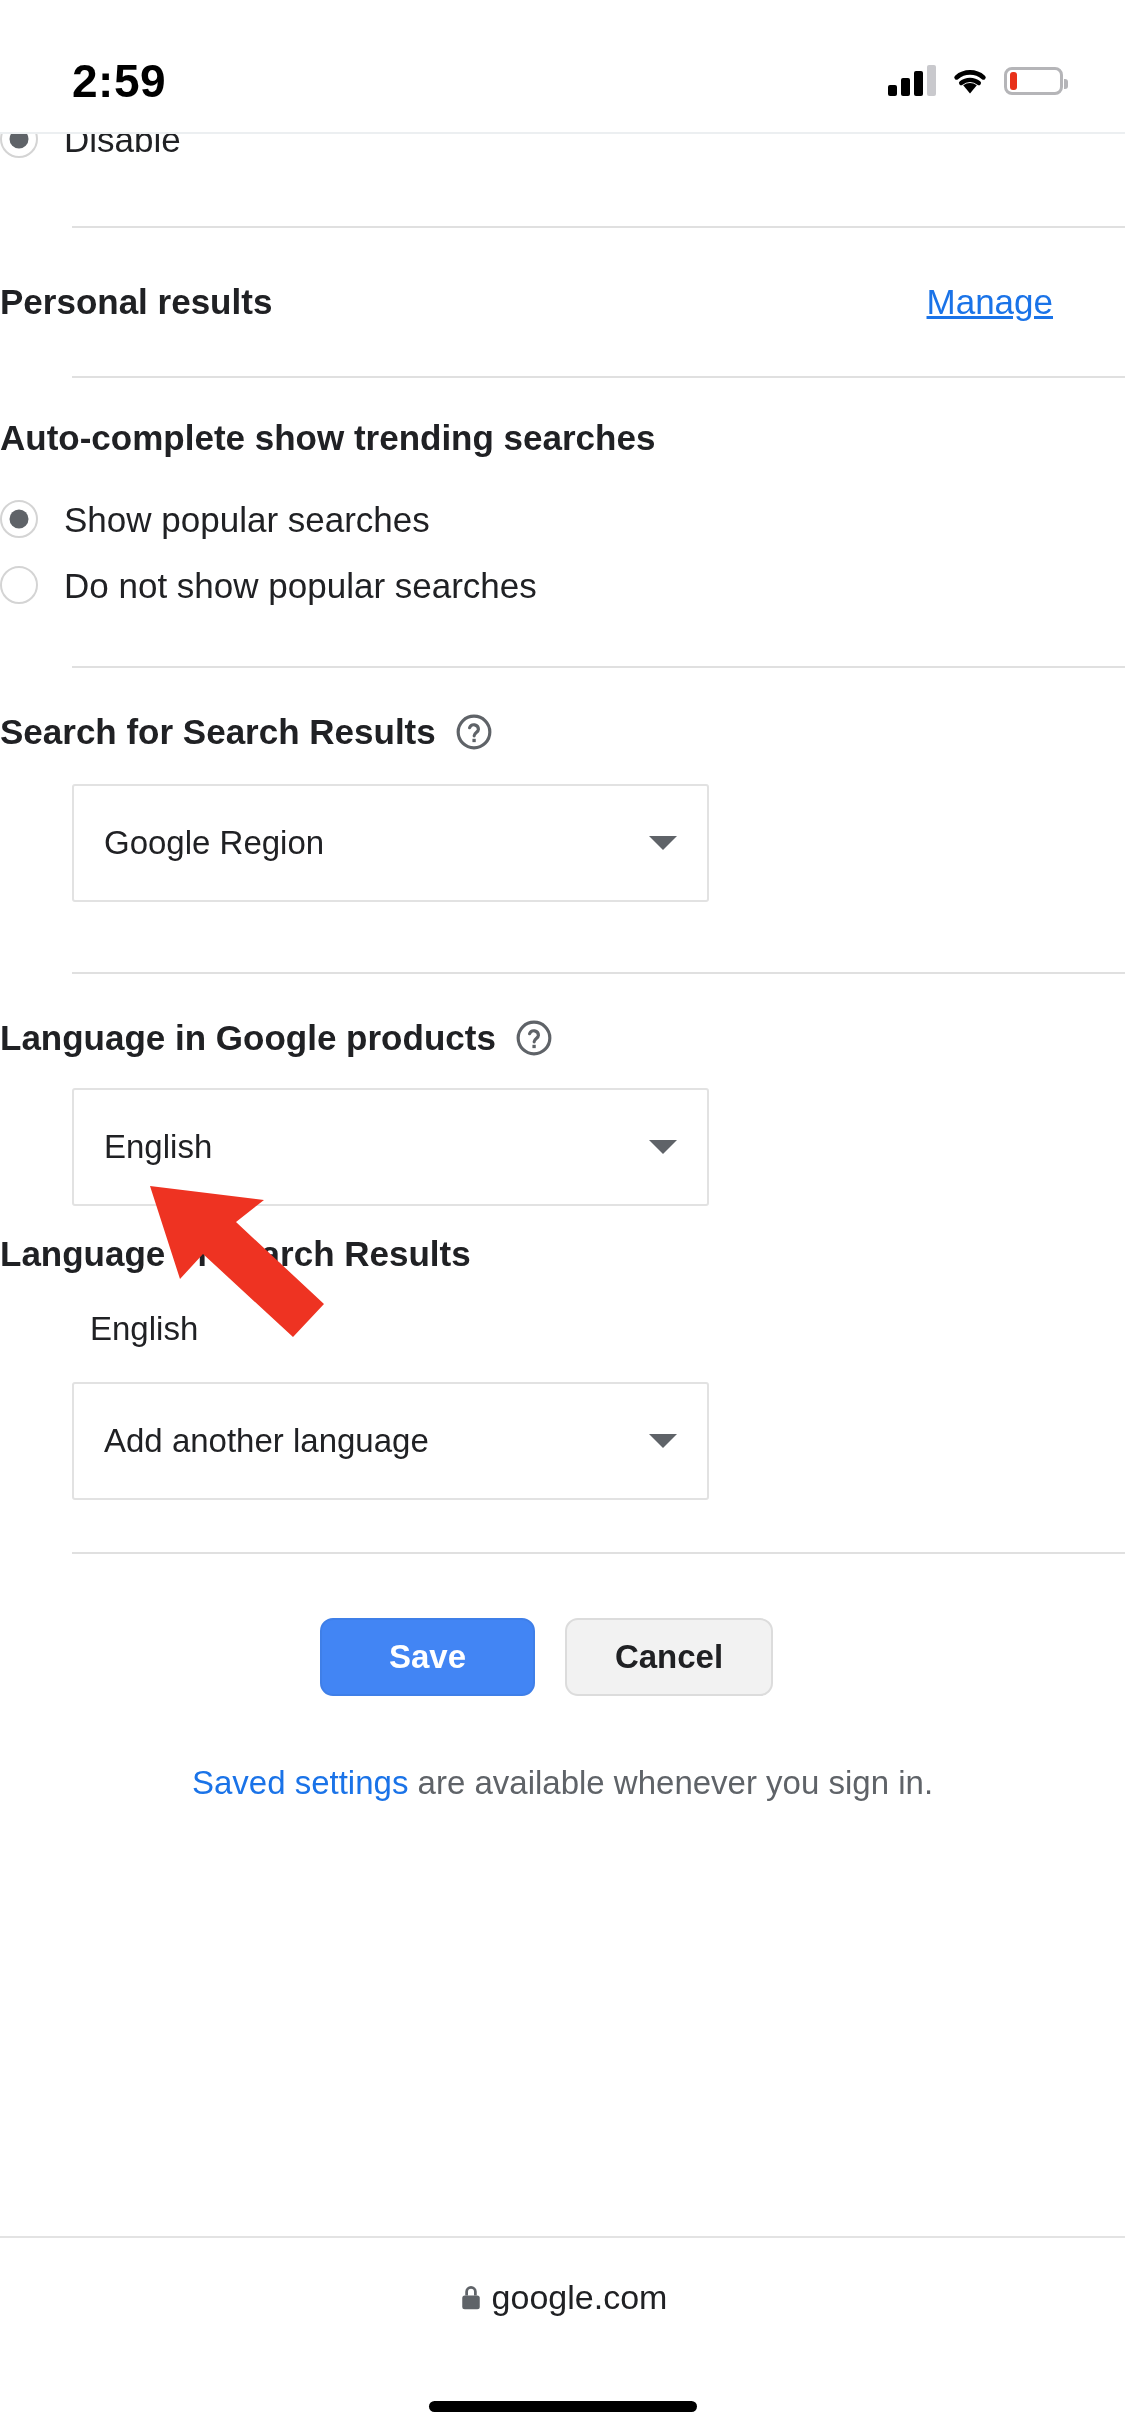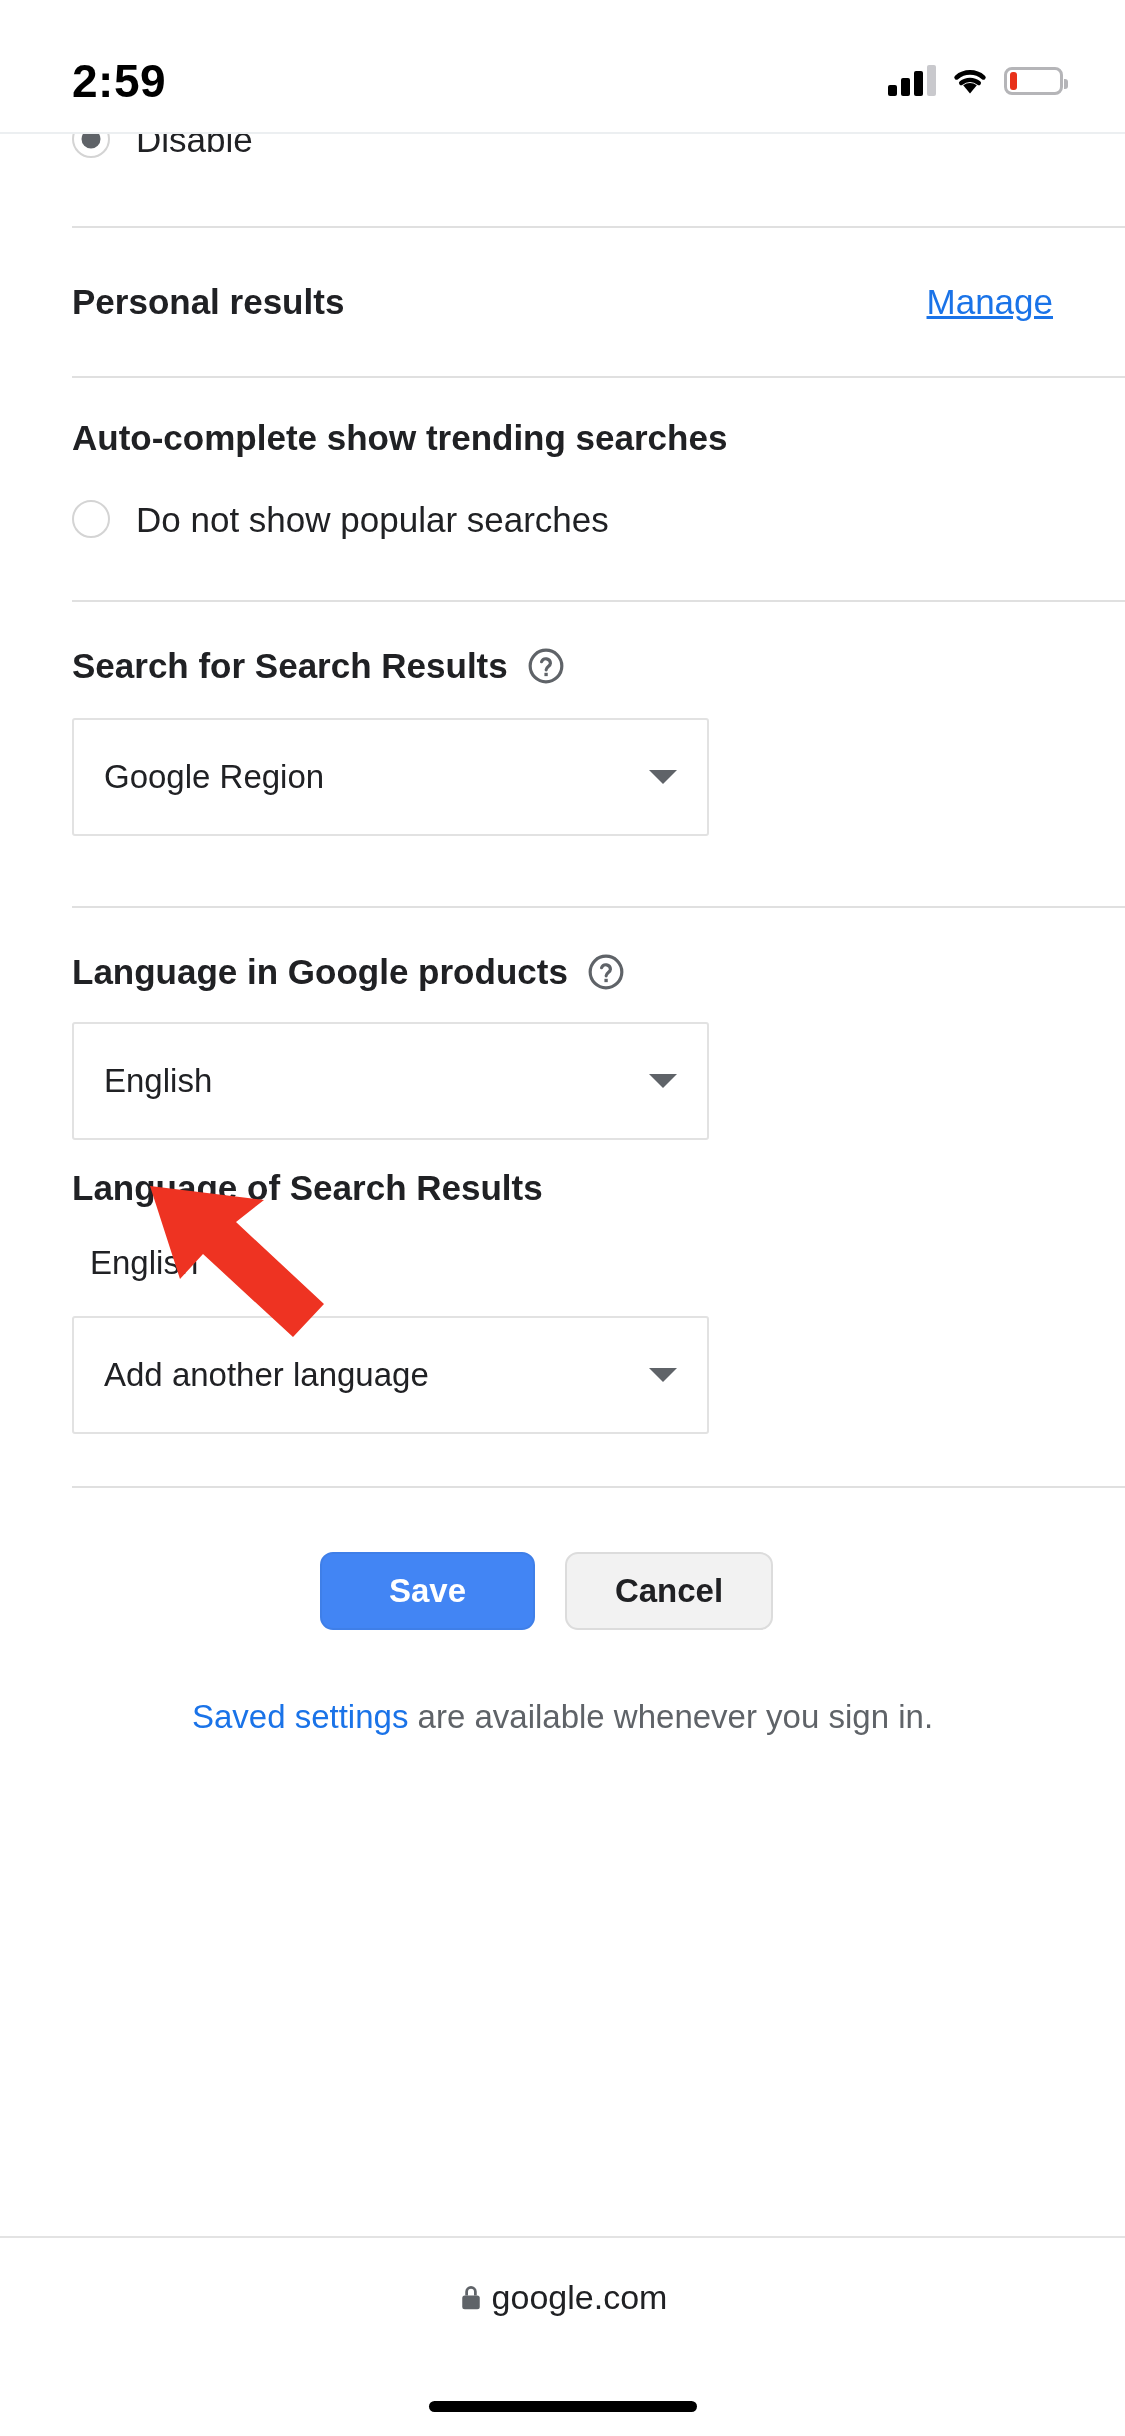--- a/index.html
+++ b/index.html
@@ -74,21 +74,21 @@
     position: relative;
     width: 100%;
     height: 2104px;
     overflow: hidden;
     border-top: 2px solid #eceff1;
     background: #fff;
   }
   .content {
     padding: 0 0 0 0;
   }
-  .pad { padding-left: 72px; padding-right: 72px; }
+  .pad { padding-right: 72px; }
 
   .hr {
     height: 2px;
     background: #e0e0e0;
     margin-left: 72px;
     margin-right: 0px;
   }
 
   
   .radio-row {
@@ -295,20 +295,24 @@
     </div>
 
     <div class="hr"></div>
 
     <div class="pad">
       <div style="height:40px"></div>
       <div class="block-title">
         <span>Auto-complete show trending searches</span>
       </div>
       <div style="height:28px"></div>
+      <div class="radio-row">
+        <span class="radio checked"></span>
+        <span class="radio-label">Show popular searches</span>
+      </div>
       <div class="radio-row">
         <span class="radio"></span>
         <span class="radio-label">Do not show popular searches</span>
       </div>
       <div style="height:48px"></div>
     </div>
 
     <div class="hr"></div>
 
     <div>

